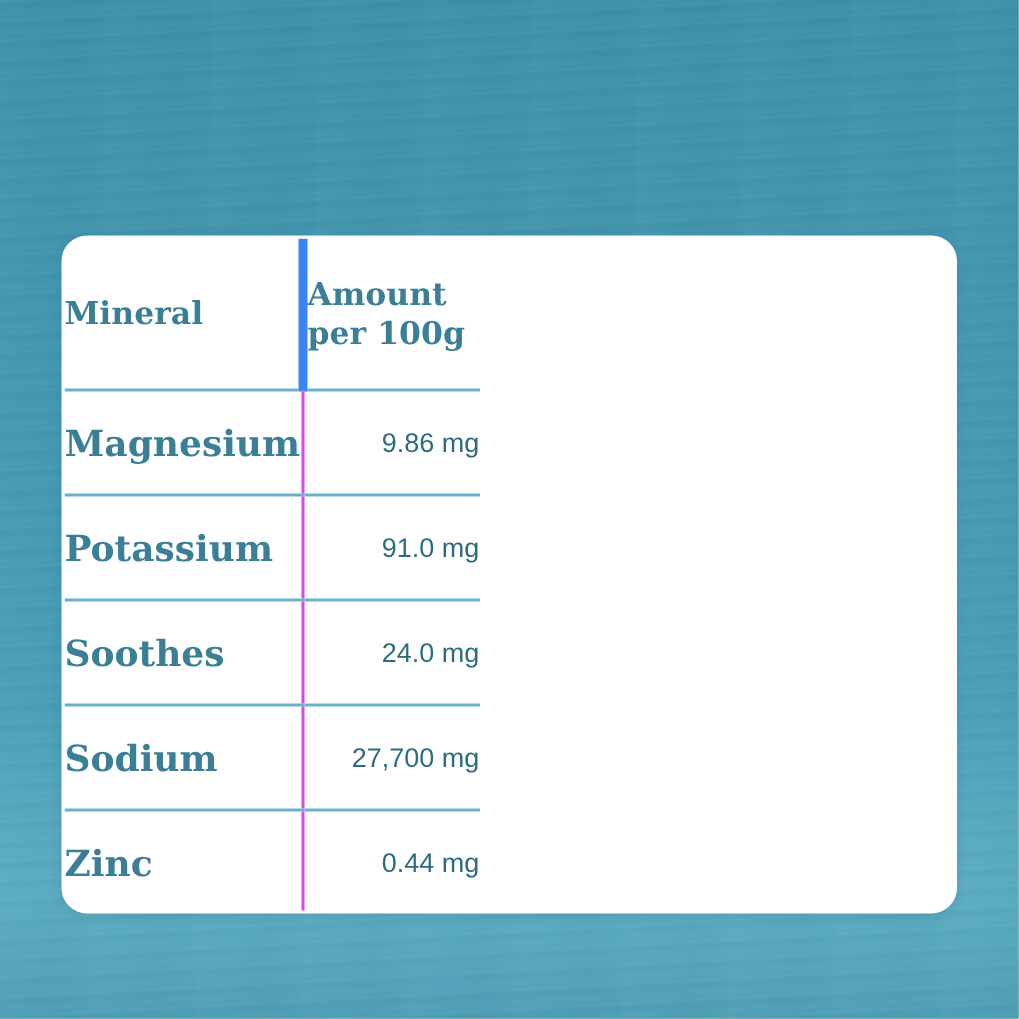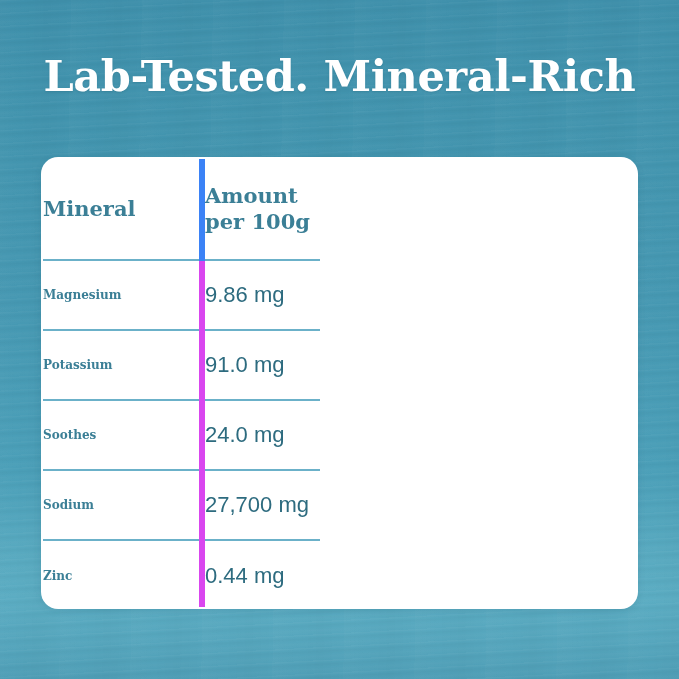--- a/index.html
+++ b/index.html
@@ -136,34 +136,34 @@
     border-bottom: 2px solid #ffffff;
   }
 
   
   tbody tr { height: 70px; }
 
   td.d-mineral {
     color: #3b7f96;
     font-family: "DejaVu Serif", "Liberation Serif", serif;
     font-weight: 700;
-    font-size: 12px;
+    font-size: 24px;
     text-align: left;
     padding: 0 8px 0 18px;
     border-bottom: 2px solid #6bb1c9;
     white-space: nowrap;
   }
   td.d-amount {
     color: #2d6b7f;
     font-family: "Liberation Sans", sans-serif;
     font-weight: 400;
-    font-size: 22px;
-    text-align: left;
+    font-size: 18px;
+    text-align: right;
     padding: 0 6px;
-    border-left: 6px solid #d946ef;
+    border-left: 2px solid #d946ef;
     border-bottom: 2px solid #6bb1c9;
     white-space: nowrap;
   }
   td.d-benefit {
     background: #69b0cb;
     color: #ffffff;
     font-family: "Liberation Sans", sans-serif;
     font-weight: 400;
     font-size: 19px;
     line-height: 1.28;
@@ -181,21 +181,20 @@
     border-bottom: none;
   }
 </style>
 </head>
 <body>
 
 <div id="infographic">
 
   <div class="water-texture"></div>
 
-  <div class="headline">Lab-Tested. Mineral-Rich</div>
 
   <div class="table-card">
     <table class="minerals">
       <colgroup>
         <col class="c-mineral">
         <col class="c-amount">
         <col class="c-benefit">
       </colgroup>
       <thead>
         <tr>

